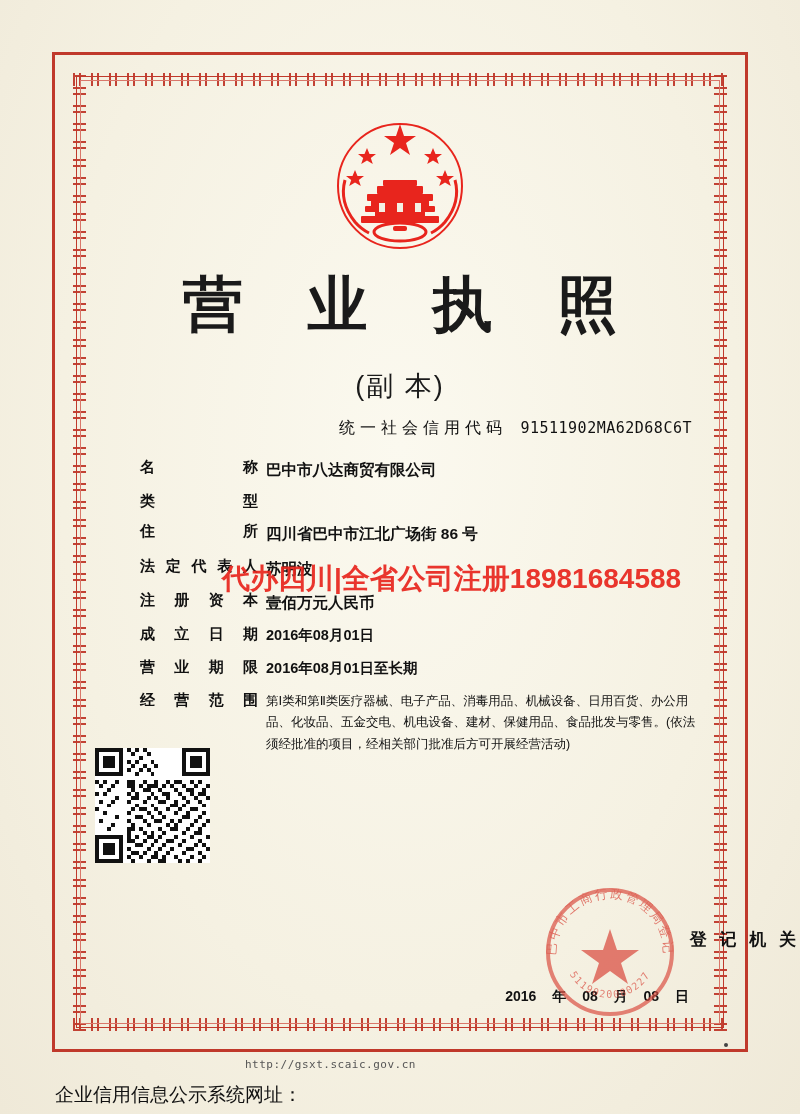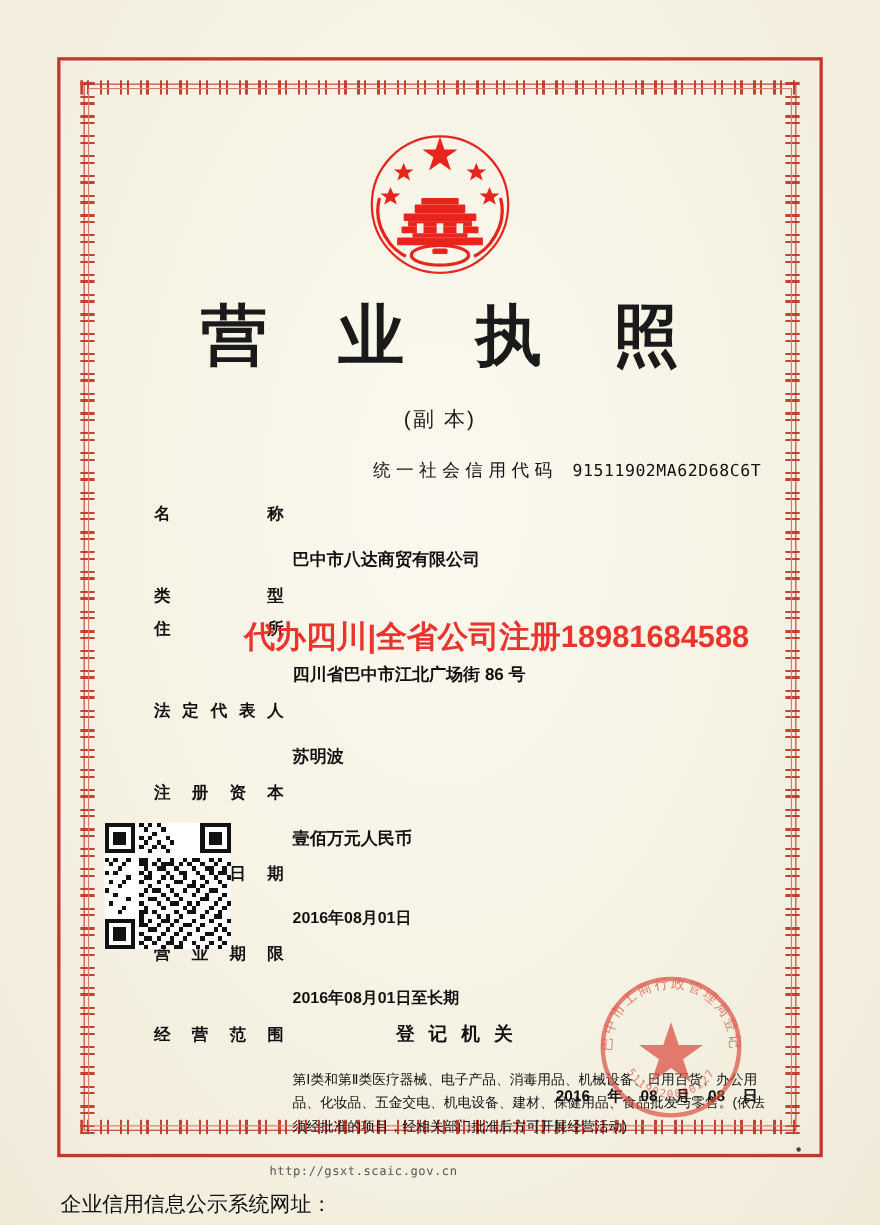--- a/index.html
+++ b/index.html
@@ -48,21 +48,21 @@
 
   
   .title{
     position:absolute;left:0;right:0;top:265px;text-align:center;
     font-family:"DejaVu Sans","Liberation Sans",sans-serif;
     font-size:60px;font-weight:bold;letter-spacing:22px;
     color:#1a1a1a;text-indent:22px;
   }
   .subtitle{
     position:absolute;left:0;right:0;top:368px;text-align:center;
-    font-size:19px;color:#1a1a1a;letter-spacing:2px;
+    font-size:27px;color:#1a1a1a;letter-spacing:2px;
   }
 
   .uscc{
     position:absolute;right:108px;top:418px;
     font-size:16px;color:#111;letter-spacing:1px;font-weight:normal;
   }
   .uscc .label{letter-spacing:5px;}
   .uscc .code{font-family:"DejaVu Sans Mono","Liberation Mono",monospace;font-size:15px;margin-left:8px;letter-spacing:.5px;}
 
   
@@ -70,42 +70,41 @@
   .row{display:flex;align-items:flex-start;margin-bottom:11px;}
   .row .lab{
     width:118px;flex:0 0 118px;
     font-size:15px;color:#111;font-weight:bold;
     display:flex;justify-content:space-between;
   }
   .row .lab.j5{letter-spacing:0;}
   .row .val{
     font-size:14.5px;color:#111;line-height:1.5;margin-left:8px;
     font-weight:bold;
-    margin-top:40px;
   }
   .row .val.big{font-size:15.5px;}
   .row.scope .val{font-size:12.5px;line-height:1.72;max-width:430px;font-weight:normal;}
 
   
   .qr{
     position:absolute;left:95px;top:748px;width:115px;height:115px;
     background:#fff;
   }
   .qr svg{display:block;}
 
   
   .watermark{
     position:absolute;left:222px;top:560px;
     font-size:28px;color:#e8251d;font-weight:bold;white-space:nowrap;
     opacity:.92;
   }
 
   
   .reg-auth{
-    position:absolute;left:0;right:0;top:928px;text-align:center;
+    position:absolute;left:0;right:0;top:928px;text-align:right;
     font-size:17px;font-weight:bold;color:#111;letter-spacing:4px;
     padding-left:30px;
   }
   .date-line{
     position:absolute;right:105px;top:988px;
     font-size:14px;color:#111;font-weight:bold;
   }
   .date-line span{margin:0 6px;}
 
   

